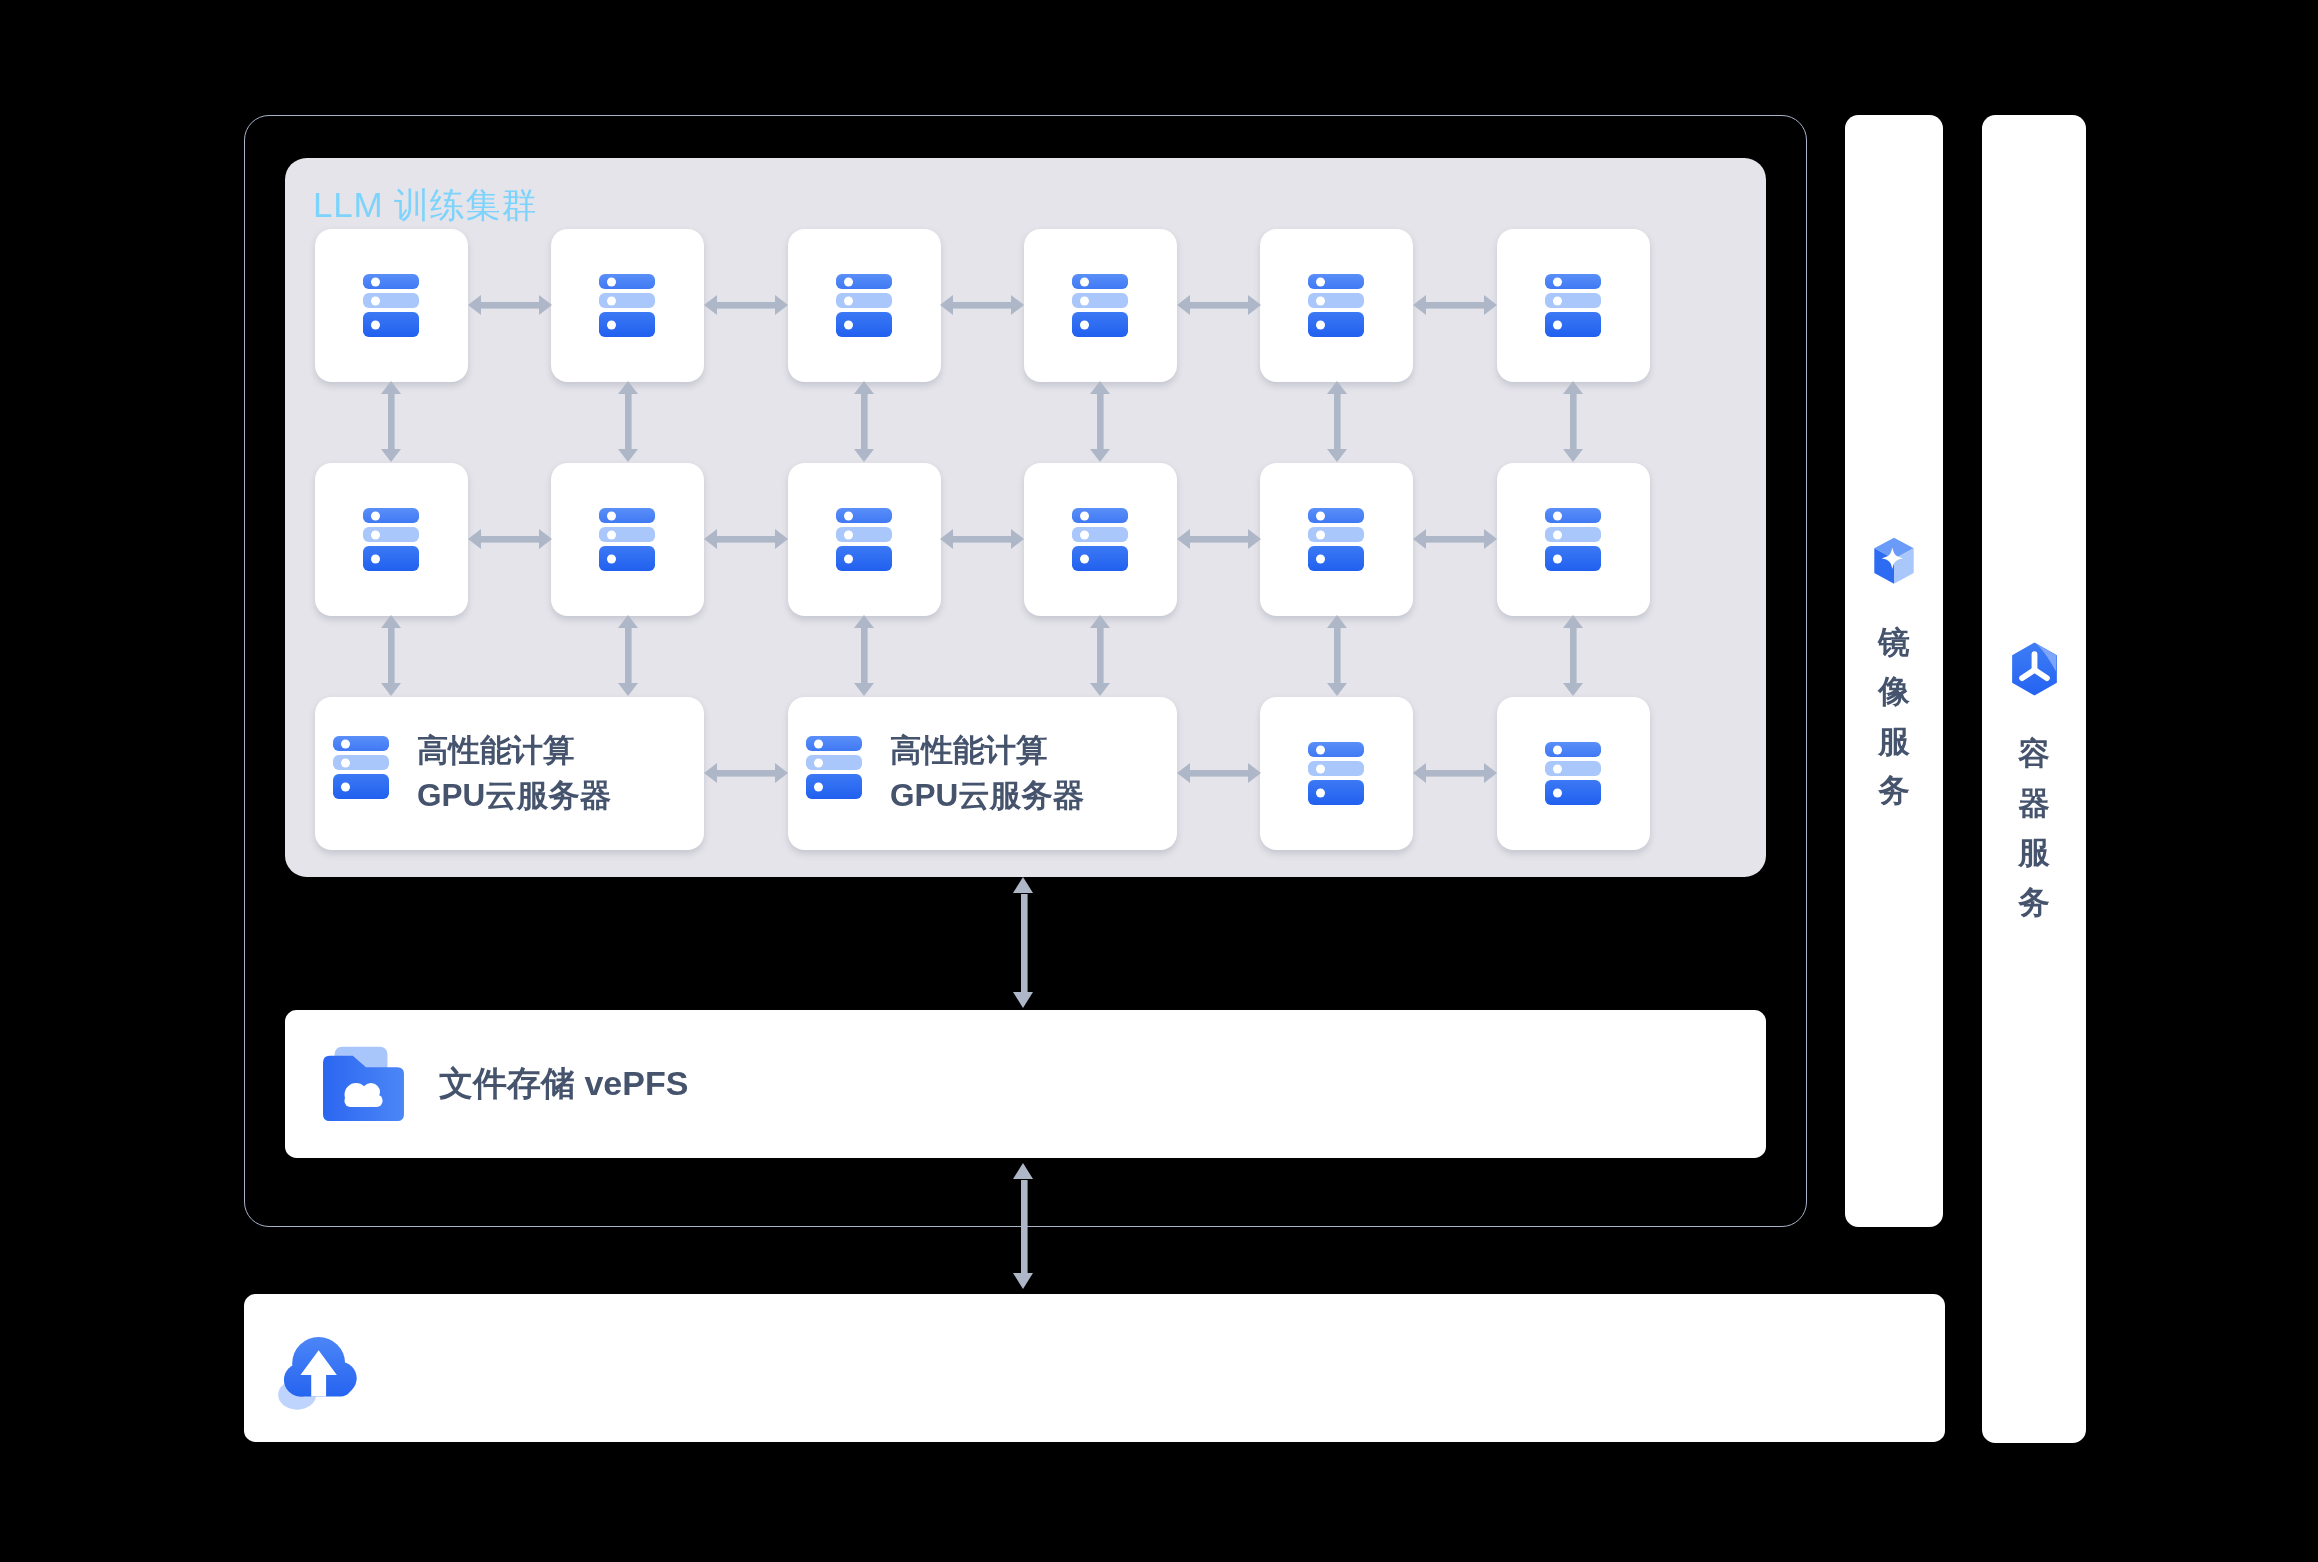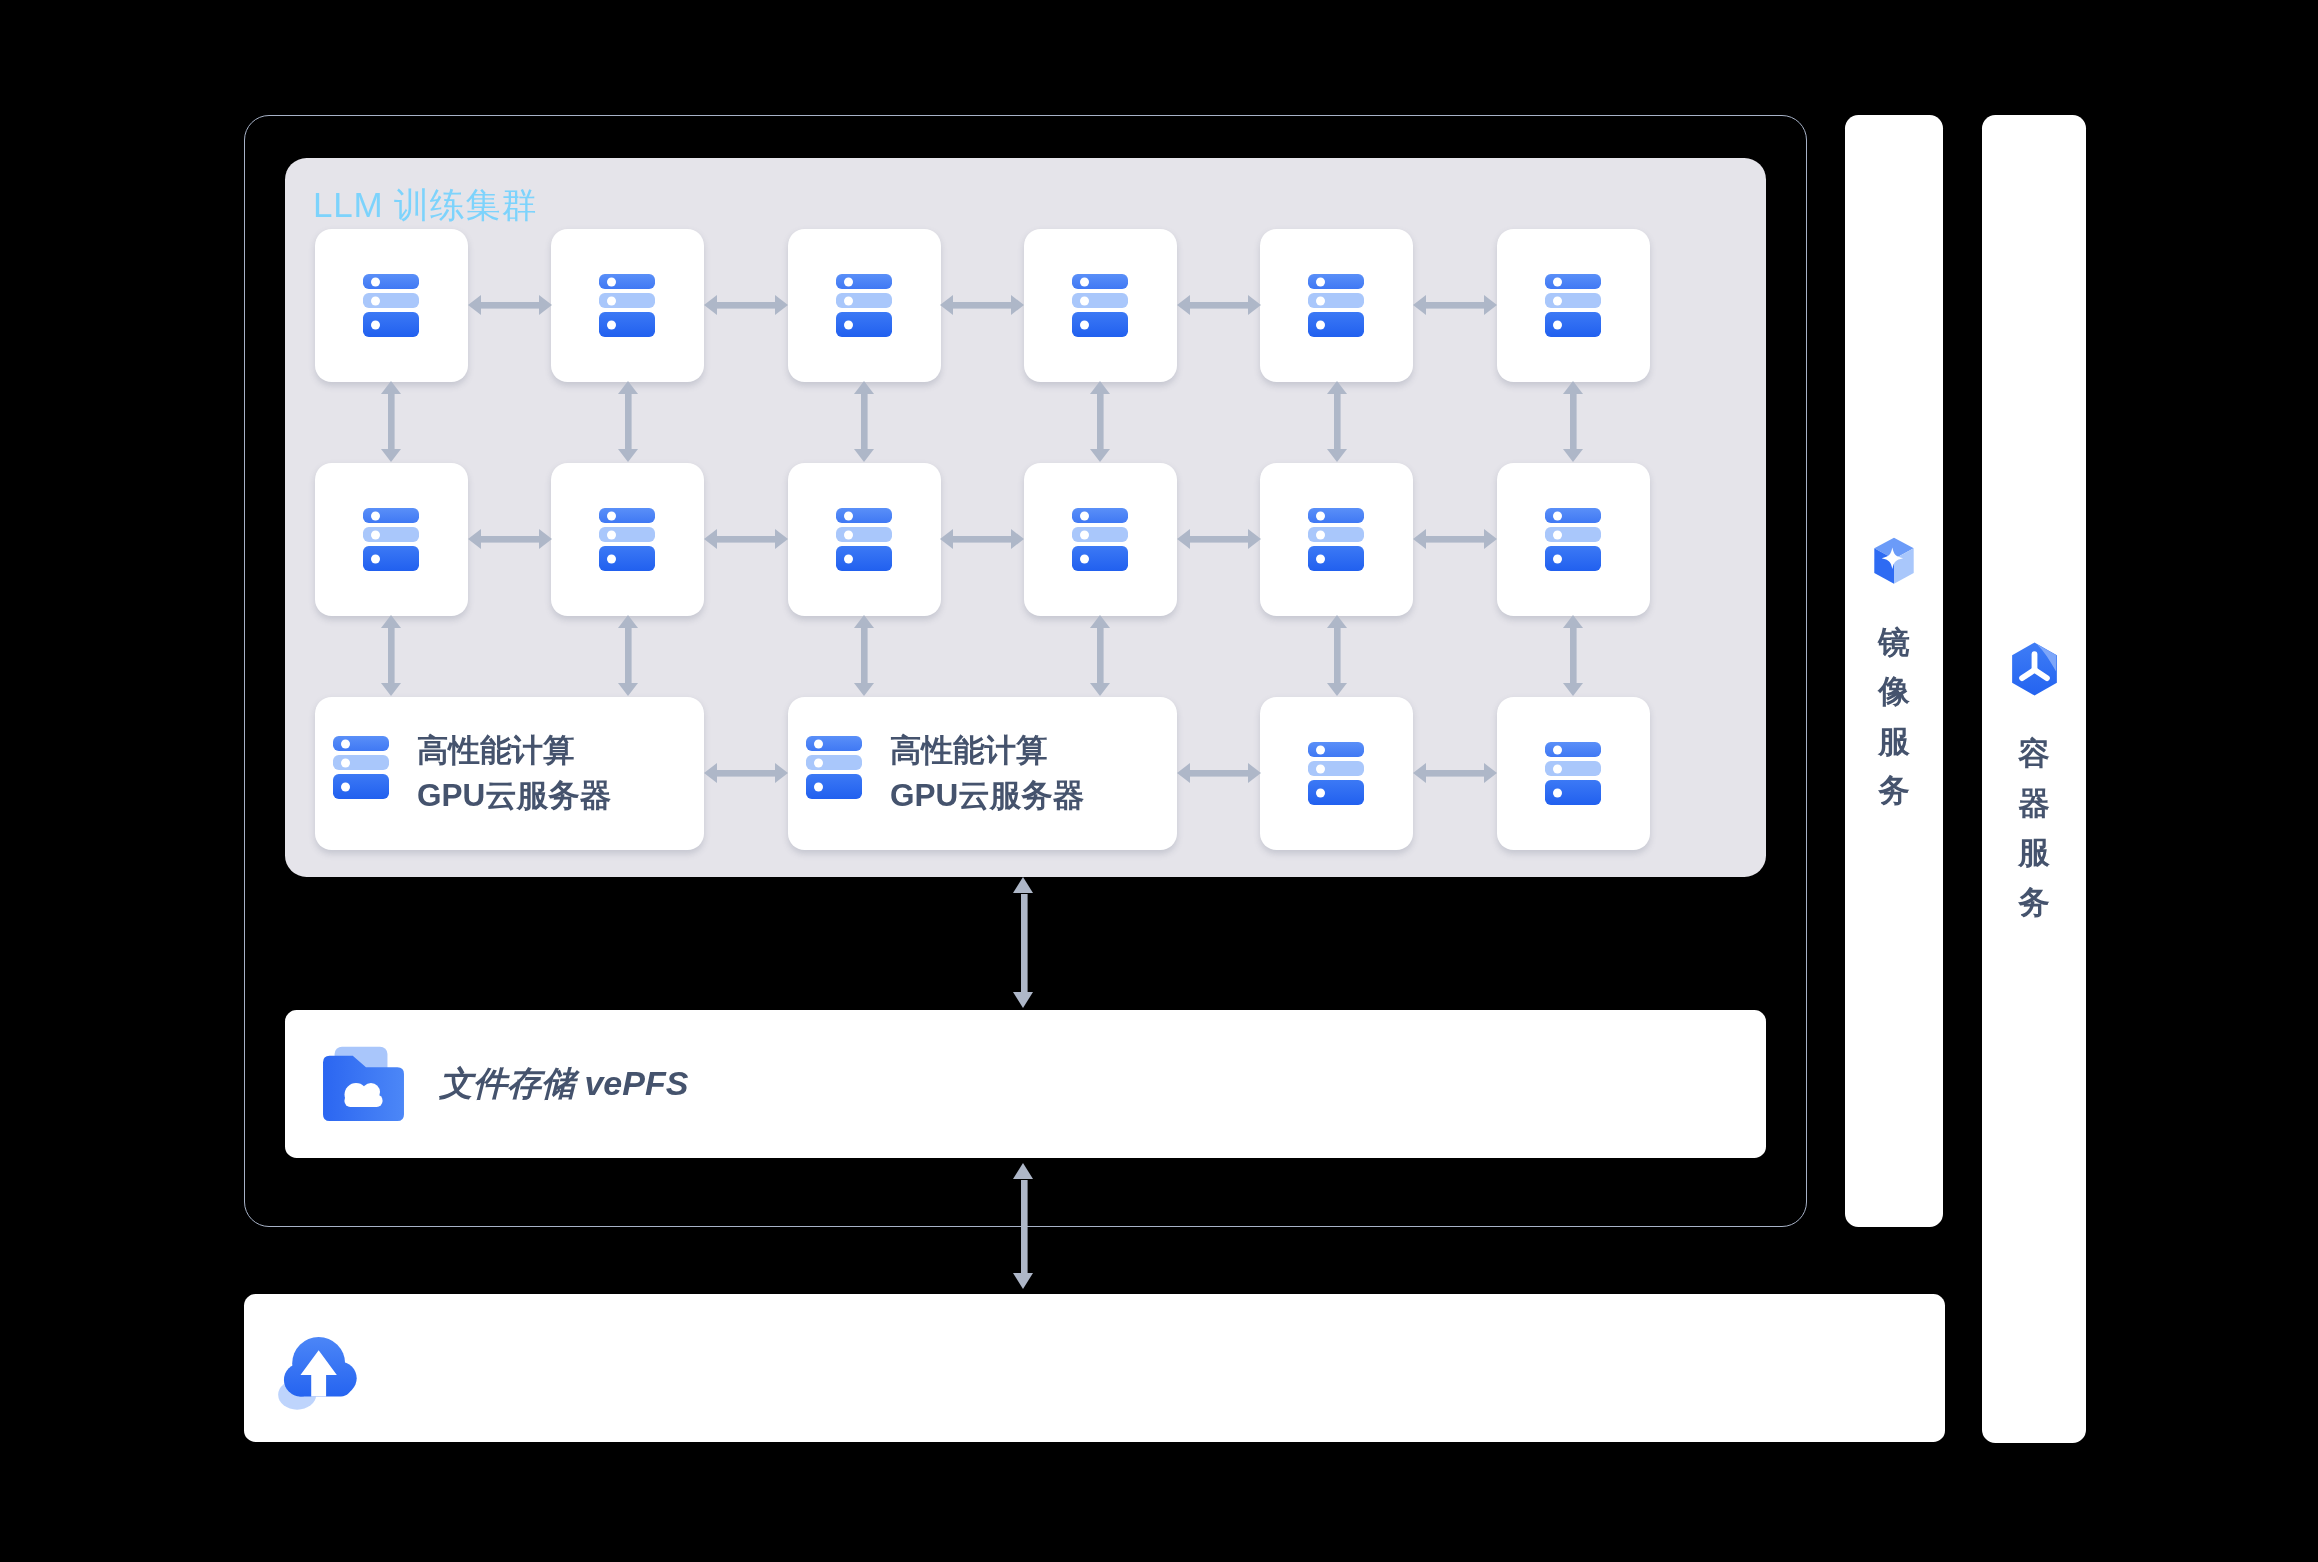--- a/index.html
+++ b/index.html
@@ -84,21 +84,21 @@
   .v-arrow.big::before{border-left-width:10.8px;border-right-width:10.8px;border-bottom-width:16.6px;}
   .v-arrow.big::after{border-left-width:10.8px;border-right-width:10.8px;border-top-width:16.6px;}
   
   .rdma-label{
     left:848px;top:920px;width:352px;height:55px;background:var(--label-bg);
     display:flex;align-items:center;justify-content:center;
     font-size:33px;font-weight:500;color:#14161A;white-space:nowrap;
   }
   
   .storage-box{background:#fff;border-radius:11.6px;}
-  .vepfs{left:285px;top:1010px;width:1481px;height:148px;font-style:italic;}
+  .vepfs{left:285px;top:1010px;width:1481px;height:148px;}
   .objstore{left:244px;top:1294px;width:1701px;height:148px;}
   .storage-label{
     position:absolute;top:0;height:100%;display:flex;align-items:center;
     font-size:34px;font-weight:700;color:var(--ink);white-space:nowrap;
   }
   
   .side-bar{
     background:#fff;border-radius:13.3px;
     display:flex;flex-direction:column;align-items:center;justify-content:center;gap:40px;
   }

